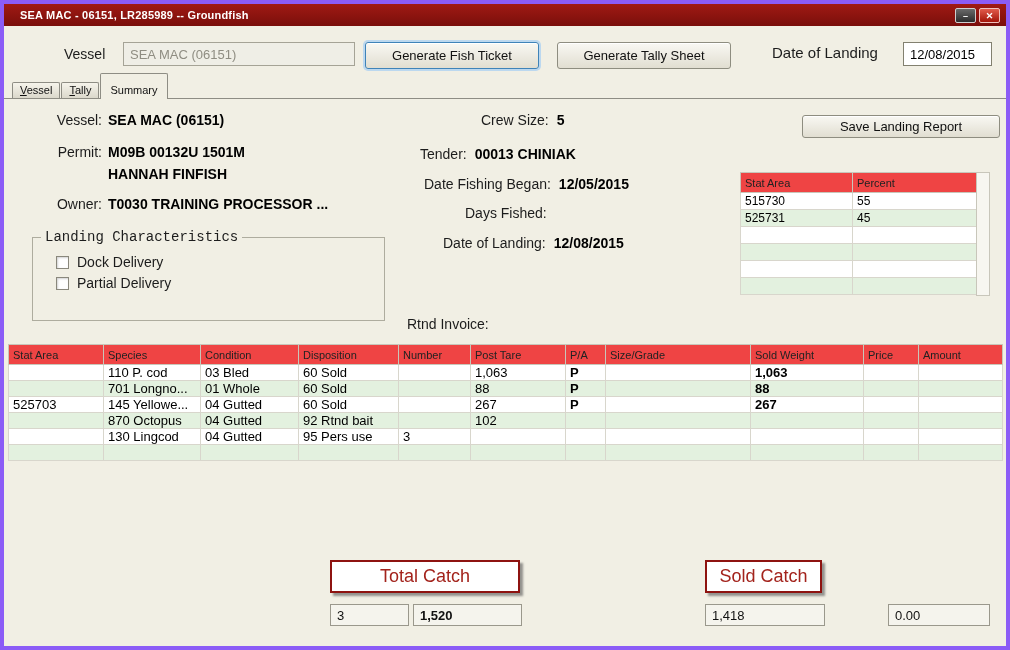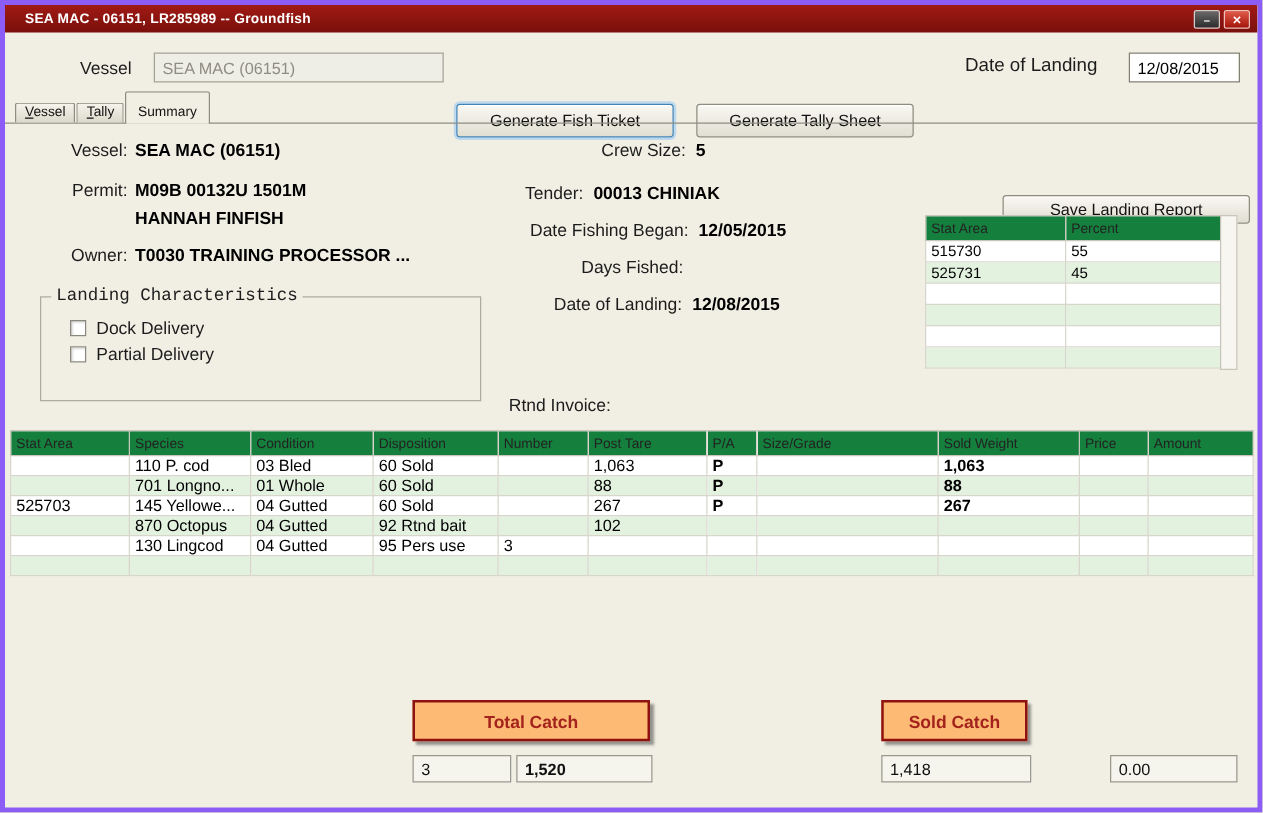--- a/index.html
+++ b/index.html
@@ -15,21 +15,21 @@
     color:#fff; font-size:11px; font-weight:bold; letter-spacing:.2px; white-space:nowrap; }
   .tb-buttons { position:absolute; right:6px; top:4px; display:flex; gap:3px; }
   .tb-btn { width:21px; height:15px; display:flex; align-items:center; justify-content:center;
     font-size:9px; color:#fff; border-radius:2px; font-weight:bold; }
   .tb-min { background:linear-gradient(#6a6a6a,#2c2c2c); border:1px solid #cfcfcf; }
   .tb-close { background:linear-gradient(#e25b4b,#a31408); border:1px solid #f0c0ba; }
   
   .btn { position:absolute; border:1px solid #8e8d80; border-radius:3px;
     background:linear-gradient(#f9f8f3,#e1ded1); font-size:13px; color:#111;
     display:flex; align-items:center; justify-content:center; white-space:nowrap;
-    box-shadow: inset 0 1px 0 #fff; margin-top: 41px; }
+    box-shadow: inset 0 1px 0 #fff; }
   .btn.focused { border-color:#3f83b8; box-shadow:0 0 0 2px #bcd8ef, inset 0 1px 0 #fff; }
   .field { position:absolute; border:1px solid #82806f; background:#fff; color:#000;
     font-size:13px; font-family:inherit; padding:0 6px; outline:none; }
   .field.disabled { background:#efeee6; color:#8f8d82; border-color:#a5a396; }
   .lbl { position:absolute; font-size:14px; color:#1c1c1c; white-space:nowrap; }
   .line { position:absolute; white-space:nowrap; font-size:14px; color:#1c1c1c; }
   .line b { font-weight:bold; color:#000; margin-left:8px; }
   .kv { position:absolute; display:flex; white-space:nowrap; }
   .kv .k { width:70px; text-align:right; font-size:14px; color:#1c1c1c; }
   .kv .v { margin-left:6px; font-weight:bold; font-size:14px; color:#000; }
@@ -46,33 +46,33 @@
   .groupbox { position:absolute; border:1px solid #aeac9e; }
   .groupbox .legend { position:absolute; top:-9px; left:8px; background:#f1efe4;
     padding:0 4px; font-size:14px; color:#1c1c1c; white-space:nowrap;font-family:Liberation Mono, monospace; }
   .cb-row { position:absolute; display:flex; align-items:center; }
   .cb { width:13px; height:13px; background:#fff; border:1px solid #8a887c; margin-right:8px;
     box-shadow: inset 1px 1px 2px rgba(0,0,0,.18); flex:none; }
   .cb-label { font-size:14px; color:#1c1c1c; white-space:nowrap; }
   
   table.grid { position:absolute; border-collapse:collapse; table-layout:fixed; background:#fff;
     border:1px solid #b9b7aa; }
-  table.grid th { background:#15803d; font-weight:normal; font-size:11px; text-align:left;
+  table.grid th { background:#ef4444; font-weight:normal; font-size:11px; text-align:left;
     padding:0 4px; height:20px; border:1px solid #c8c6ba; color:#222; white-space:nowrap; overflow:hidden; }
   table.grid td { font-size:13px; height:16px; padding:0 4px; border:1px solid #d8d6cc;
     white-space:nowrap; overflow:hidden; color:#000; }
   table.grid tbody tr:nth-child(odd) td { background:#fff; }
   table.grid tbody tr:nth-child(even) td { background:#e3f1df; }
   #tally td:nth-child(7), #tally td:nth-child(9) { font-weight:bold; }
   #statTable td { height:17px; font-size:12px; }
   .scrollstrip { position:absolute; border:1px solid #c8c6ba; background:#f7f6f0; }
   
-  .callout { position:absolute; background:#fdba74; border:2px solid #8e1310;
+  .callout { position:absolute; background:#ffffff; border:2px solid #8e1310;
     box-shadow:3px 3px 2px rgba(85,85,85,.6); display:flex; align-items:center; justify-content:center;
-    color:#a3231c; font-size:14px;font-weight:bold; }
+    color:#a3231c; font-size:18px; }
   .ofield { position:absolute; height:22px; border:1px solid #9a988c; background:#f5f4ed;
     font-size:13px; color:#111; display:flex; align-items:center; padding:0 6px; }
 </style>
 </head>
 <body>
 
 <div class="window">
 
   <div class="titlebar">
     <span class="title">SEA MAC - 06151, LR285989 -- Groundfish</span>

